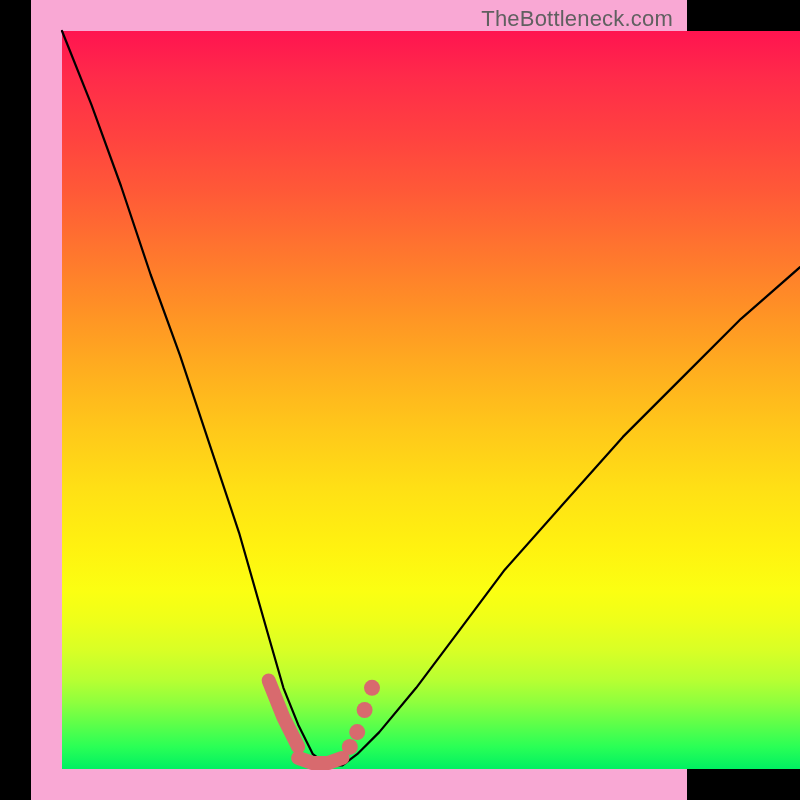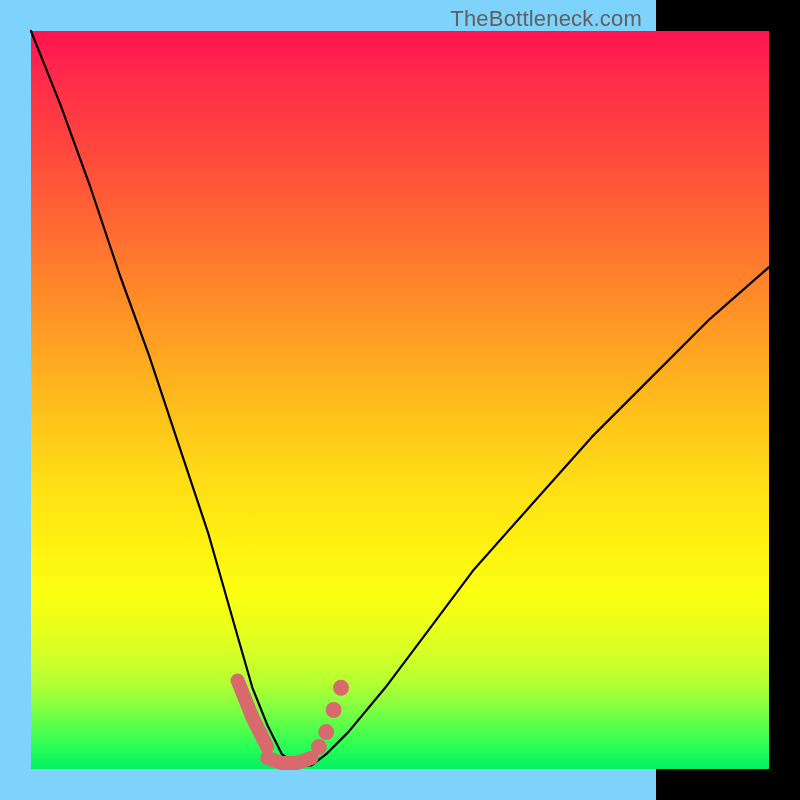--- a/index.html
+++ b/index.html
@@ -8,21 +8,22 @@
     width: 800px;
     height: 800px;
     background: #000;
     font-family: Arial, Helvetica, sans-serif;
     overflow: hidden;
   }
   .stage {
     position: relative;
     width: 656px;
     height: 800px;
-    background: #7dd3fc;
+    background: #f9a8d4;
+    margin-left: 31px;
   }
   .plot-area {
     position: absolute;
     left: 31px;
     top: 31px;
     width: 738px;
     height: 738px;
     
     background: linear-gradient(
       to bottom,

